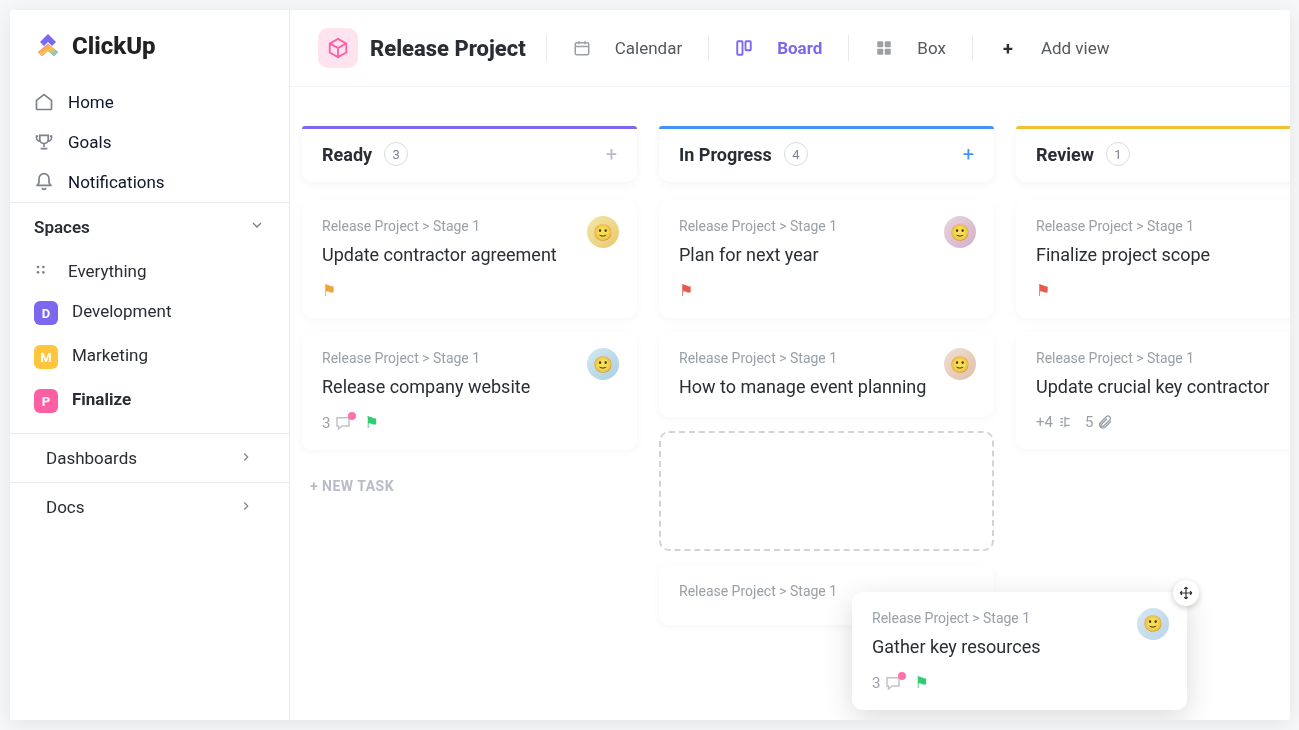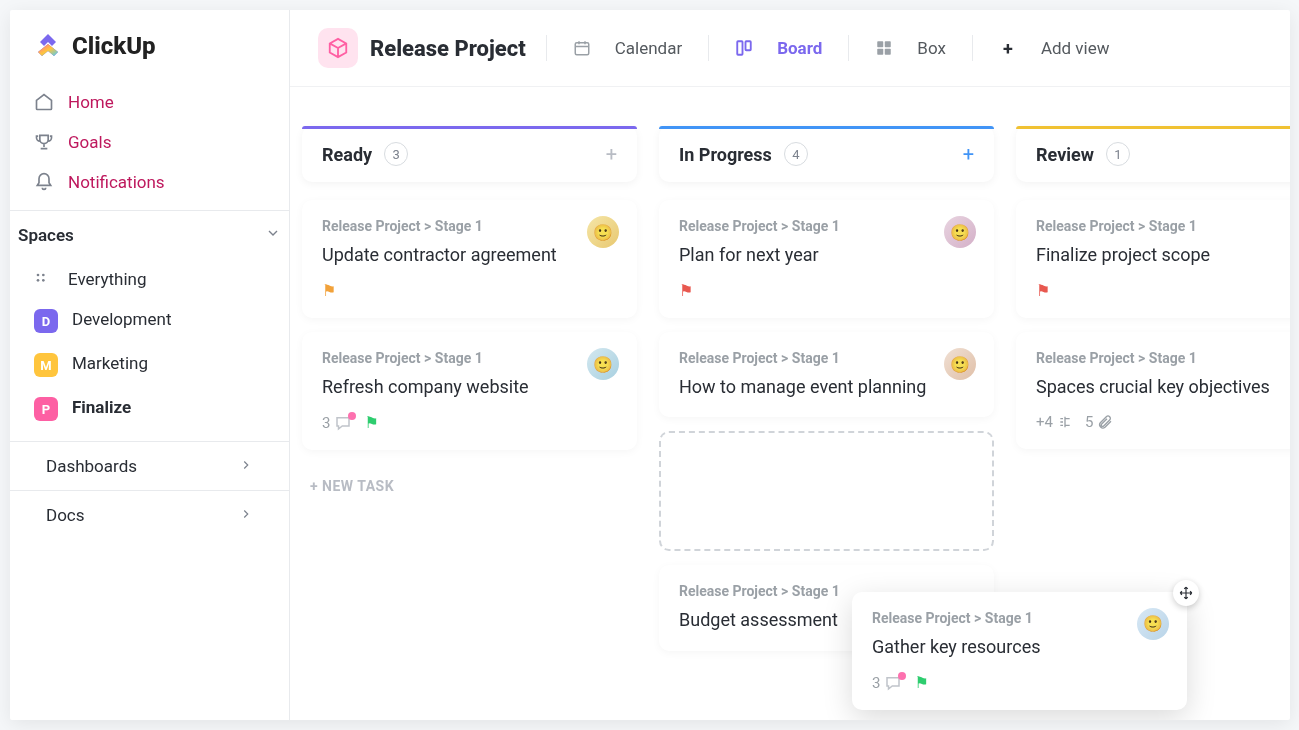--- a/index.html
+++ b/index.html
@@ -6,22 +6,22 @@
     body { background: #f5f7f9; padding: 10px; }
     .app { background: #fff; border-radius: 2px; width: 1280px; height: 710px; display: flex; box-shadow: 0 4px 20px rgba(0,0,0,0.08); overflow: hidden; position: relative; }
     
     
     .sidebar { width: 280px; border-right: 1px solid #e8eaed; display: flex; flex-direction: column; }
     .logo-area { padding: 22px 24px; display: flex; align-items: center; gap: 10px; }
     .logo-icon { width: 28px; height: 28px; position: relative; }
     .logo-text { font-size: 24px; font-weight: 800; color: #222; }
     .nav-item { display: flex; align-items: center; gap: 14px; padding: 10px 24px; color: #54595e; cursor: pointer; }
     .nav-icon { width: 20px; height: 20px; display: flex; align-items: center; justify-content: center; color: #7c828d; }
-    .nav-label { font-size: 17px; color: #be185d; }
-    .section-header { padding: 14px 8px; display: flex; align-items: center; justify-content: space-between; border-top: 1px solid #e8eaed; margin-top: 8px; cursor: pointer; }
+    .nav-label { font-size: 17px; color: #0f172a; }
+    .section-header { padding: 14px 24px; display: flex; align-items: center; justify-content: space-between; border-top: 1px solid #e8eaed; cursor: pointer; }
     .section-title { font-size: 17px; font-weight: 600; color: #292d34; }
     .space-item { display: flex; gap: 14px; padding: 10px 24px; cursor: pointer; }
     .space-badge { width: 24px; height: 24px; border-radius: 6px; display: flex; align-items: center; justify-content: center; color: #fff; font-size: 13px; font-weight: 700; }
     .space-label { font-size: 17px; color: #292d34; }
     .space-label.active { font-weight: 700; }
     .space-icon-dots { width: 20px; display: flex; align-items: center; justify-content: flex-start; color: #7c828d; }
     .bottom-item { padding: 14px 36px; display: flex; align-items: center; justify-content: space-between; border-top: 1px solid #e8eaed; cursor: pointer; }
     .bottom-label { font-size: 17px; color: #292d34; }
     .chevron { color: #7c828d; }
     
@@ -48,21 +48,21 @@
     .column[data-col="review"] .column-header::before { background: #f0c132; }
     .column-title-wrap { display: flex; align-items: center; gap: 12px; }
     .column-title { font-size: 18px; font-weight: 700; color: #292d34; }
     .column-count { width: 24px; height: 24px; border: 1px solid #d8dce0; border-radius: 50%; display: flex; align-items: center; justify-content: center; font-size: 13px; color: #7c828d; }
     .column-add { color: #b8bcc4; font-size: 20px; cursor: pointer; font-weight: 400; }
     .column-add.blue { color: #4194f6; }
     .column-body { padding-top: 18px; display: flex; flex-direction: column; gap: 14px; }
     
     
     .card { background: #fff; border-radius: 10px; padding: 18px 20px; box-shadow: 0 2px 8px rgba(0,0,0,0.04); position: relative; cursor: pointer; }
-    .card-breadcrumb { font-size: 14px; color: #9aa0a6; font-weight: 700; margin-bottom: 8px; }
+    .card-breadcrumb { font-size: 14px; color: #9aa0a6; font-weight: 400; margin-bottom: 8px; }
     .card-title { font-size: 18px; color: #292d34; line-height: 1.4; }
     .card-avatar { position: absolute; top: 16px; right: 18px; width: 32px; height: 32px; border-radius: 50%; }
     .card-meta { display: flex; align-items: center; gap: 12px; margin-top: 14px; }
     .flag { font-size: 16px; }
     .flag.orange { color: #f2a23a; }
     .flag.red { color: #e8584f; }
     .flag.green { color: #2ecd6f; }
     .comment-count { display: flex; align-items: center; gap: 4px; color: #9aa0a6; font-size: 15px; position: relative; }
     .comment-dot { position: absolute; top: -2px; right: -4px; width: 8px; height: 8px; background: #fd71af; border-radius: 50%; }
     .meta-badge { display: flex; align-items: center; gap: 4px; color: #9aa0a6; font-size: 15px; }
@@ -243,21 +243,21 @@
             <div class="card-avatar avatar avatar-a"></div>
             <div class="card-breadcrumb">Release Project &gt; Stage 1</div>
             <div class="card-title">Update contractor agreement</div>
             <div class="card-meta">
                 <span class="flag orange">⚑</span>
               </div>
           </div>
           <div class="card">
             <div class="card-avatar avatar avatar-c"></div>
             <div class="card-breadcrumb">Release Project &gt; Stage 1</div>
-            <div class="card-title">Refresh company website</div>
+            <div class="card-title">Release company website</div>
             <div class="card-meta">
               <span class="comment-count">
                 <span>3</span>
                 <svg width="18" height="18" viewBox="0 0 24 24" fill="none" stroke="#c0c4ca" stroke-width="2">
                     <path d="M4 5 h16 v11 h-9 l-5 4 v-4 H4 Z"></path>
                   </svg>
                 <span class="comment-dot"></span>
               </span>
               <span class="flag green">⚑</span>
             </div>
@@ -284,21 +284,20 @@
               </div>
           </div>
           <div class="card">
             <div class="card-avatar avatar avatar-d"></div>
             <div class="card-breadcrumb">Release Project &gt; Stage 1</div>
             <div class="card-title">How to manage event planning</div>
           </div>
           <div class="dropzone"></div>
           <div class="card">
             <div class="card-breadcrumb">Release Project &gt; Stage 1</div>
-            <div class="card-title">Budget assessment</div>
           </div>
         </div>
       </div>
 
       <div class="column" data-col="review">
         <div class="column-header">
           <div class="column-title-wrap">
             <span class="column-title">Review</span>
             <span class="column-count">1</span>
           </div>
@@ -306,21 +305,21 @@
         <div class="column-body">
           <div class="card">
             <div class="card-breadcrumb">Release Project &gt; Stage 1</div>
             <div class="card-title">Finalize project scope</div>
             <div class="card-meta">
                 <span class="flag red">⚑</span>
               </div>
           </div>
           <div class="card">
             <div class="card-breadcrumb">Release Project &gt; Stage 1</div>
-            <div class="card-title">Spaces crucial key objectives</div>
+            <div class="card-title">Update crucial key contractor</div>
             <div class="card-meta">
               <span class="meta-badge">
                 <span>+4</span>
                 <svg width="16" height="16" viewBox="0 0 24 24" fill="none" stroke="currentColor" stroke-width="2">
                     <path d="M5 7 h4 M5 12 h4 M5 17 h4 M12 4 v16 M12 7 h7 M12 17 h7"></path>
                   </svg>
               </span>
               <span class="meta-badge">
                 <span>5</span>
                 <svg width="16" height="16" viewBox="0 0 24 24" fill="none" stroke="currentColor" stroke-width="2">

